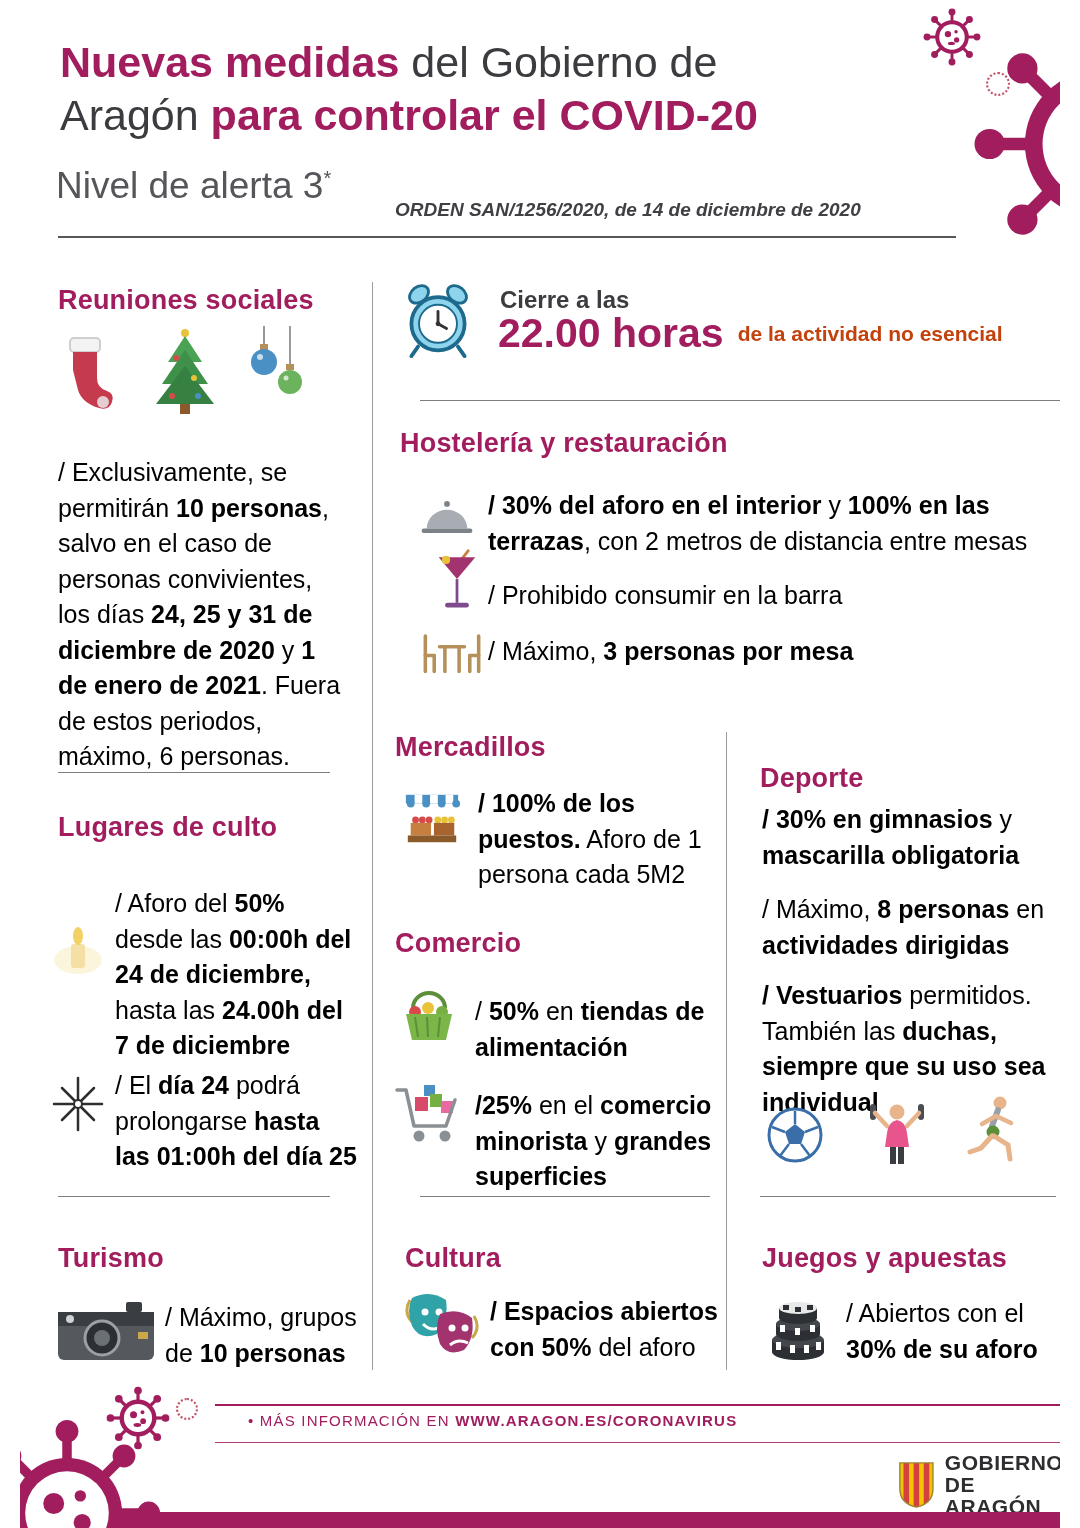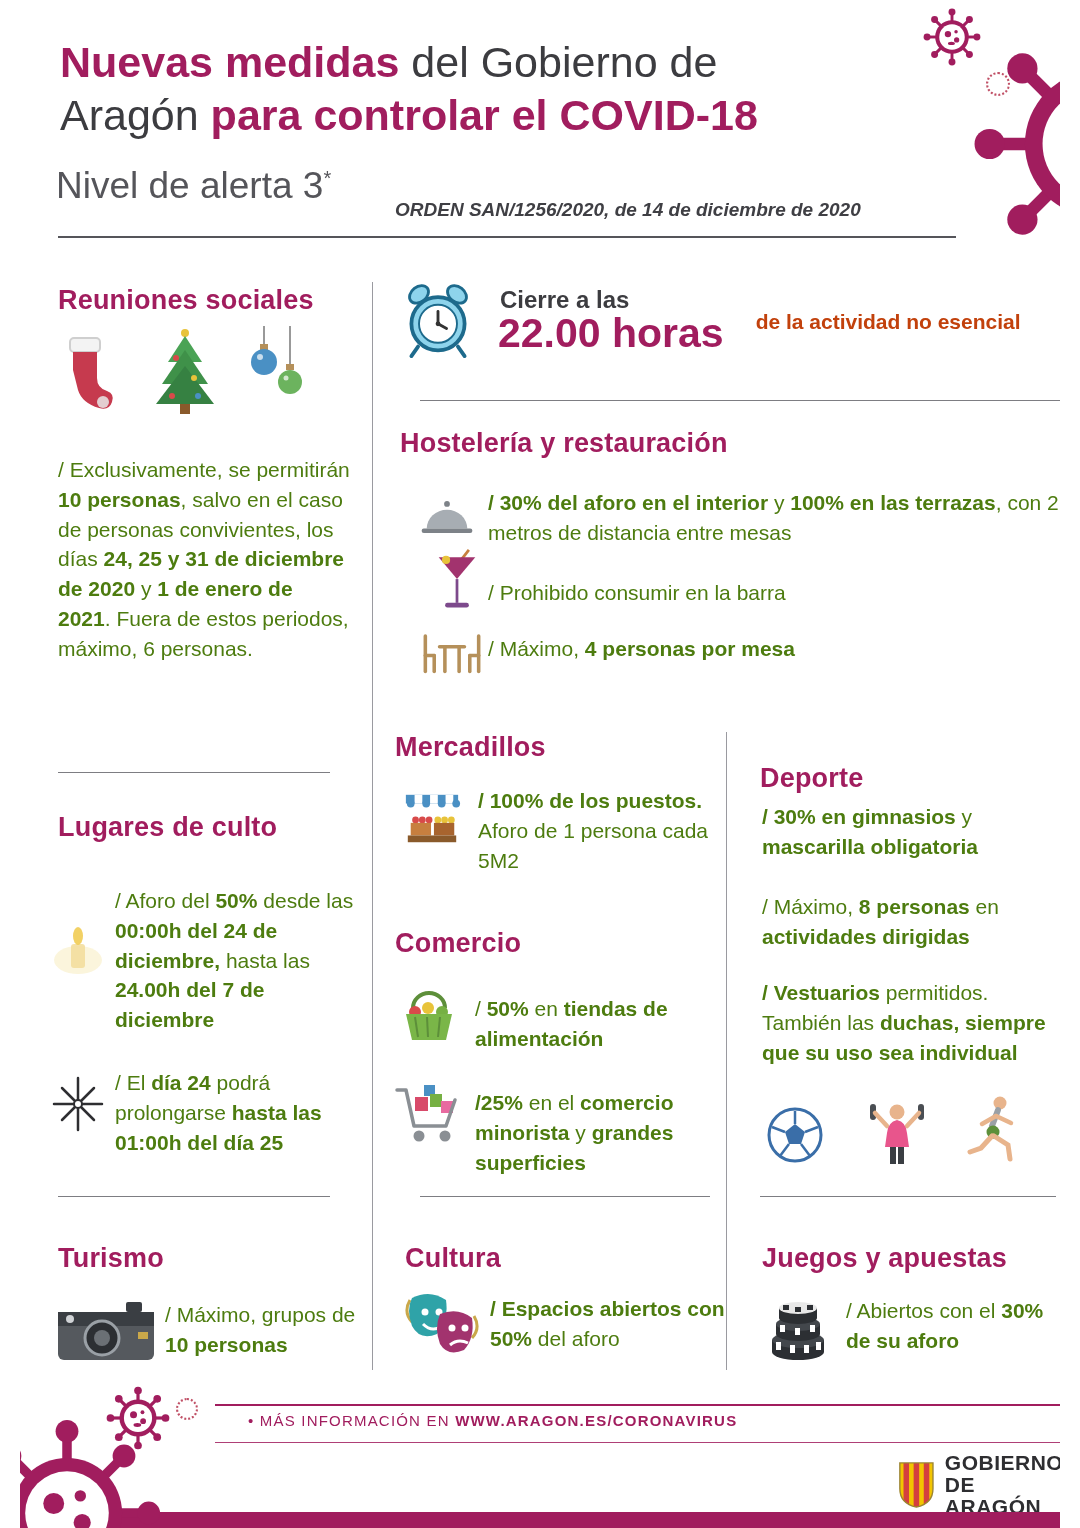--- a/index.html
+++ b/index.html
@@ -3,21 +3,21 @@
 <meta charset="utf-8">
 <style>
   *{margin:0;padding:0;box-sizing:border-box}
   html,body{background:#fff}
   body{font-family:"Liberation Sans","DejaVu Sans",sans-serif;color:#3f3f44}
   .page{position:relative;width:1040px;height:1528px;background:#fff;overflow:hidden;margin:0 auto}
   .abs{position:absolute}
   .accent{color:#a11d5e}
   .b{font-weight:700}
   .sec{font-weight:700;color:#a11d5e;font-size:27px;letter-spacing:.2px}
-  .txt{font-size:21px;line-height:1.42;color:#4d7c0f}
+  .txt{font-size:25px;line-height:1.42;color:#000000}
   .hr{position:absolute;height:1px;background:#7d7d82}
   .vr{position:absolute;width:1px;background:#9a9aa0}
 
   
   .title{left:40px;top:36px;font-size:43px;line-height:1.24;color:#3c3c40}
   .alert{left:36px;top:165px;font-size:37px;color:#55555a}
   .alert sup{font-size:20px;vertical-align:super}
   .order{left:375px;top:199px;font-size:19px;font-style:italic;font-weight:700;color:#3f3f44}
   .rule-header{left:38px;top:236px;width:898px;height:2px;background:#55555a}
 
@@ -45,21 +45,21 @@
   .turismo-heading{left:38px;top:1243px}
   .camera-icon{left:36px;top:1296px;width:100px;height:68px}
   .turismo-text{left:145px;top:1300px;width:195px}
 
   .vr-1{left:352px;top:282px;height:1088px}
   .vr-2{left:706px;top:732px;height:638px}
 
   
   .clock-icon{left:380px;top:280px;width:76px;height:80px}
   .cierre-prefix{left:480px;top:286px;font-size:24px;font-weight:700;color:#3c3c40}
-  .cierre-line2{left:478px;top:310px;display:flex;align-items:flex-start;gap:32px;white-space:nowrap}
+  .cierre-line2{left:478px;top:310px;display:flex;align-items:center;gap:14px;white-space:nowrap}
   .cierre-time{font-size:41px;font-weight:700}
   .cierre-suffix{font-size:21px;font-weight:700;color:#c2410c}
   .hr-cierre{left:400px;top:400px;width:640px}
 
   
   .host-heading{left:380px;top:428px}
   .cloche-icon{left:398px;top:495px;width:58px;height:44px}
   .host-item1{left:468px;top:488px;width:575px}
   .cocktail-icon{left:414px;top:548px;width:46px;height:64px}
   .host-item2{left:468px;top:578px;width:420px}
@@ -139,21 +139,21 @@
         <circle cx="57" cy="41" r="3"></circle>
       </g>
     </g>
   </defs>
 </svg>
 
 <div class="page">
 
   <div class="abs title">
     <div><span class="b accent">Nuevas medidas</span><span> del Gobierno de</span></div>
-    <div><span>Aragón </span><span class="b accent">para controlar el COVID-18</span></div>
+    <div><span>Aragón </span><span class="b accent">para controlar el COVID-20</span></div>
   </div>
 
   <div class="abs alert">
     <span>Nivel de alerta 3</span><sup>*</sup>
   </div>
 
   <div class="abs order">ORDEN SAN/1256/2020, de 14 de diciembre de 2020</div>
 
   <div class="abs rule-header"></div>
 
@@ -285,21 +285,21 @@
         <line x1="6" y1="30" x2="16" y2="30"></line>
         <line x1="16" y1="30" x2="16" y2="48"></line>
       <line x1="66" y1="8" x2="66" y2="48"></line>
         <line x1="56" y1="30" x2="66" y2="30"></line>
         <line x1="56" y1="30" x2="56" y2="48"></line>
       <line x1="22" y1="20" x2="50" y2="20"></line>
         <line x1="28" y1="20" x2="28" y2="48"></line>
         <line x1="44" y1="20" x2="44" y2="48"></line>
     </g>
   </svg>
-  <div class="abs txt host-item3"><span>/ Máximo, </span><span class="b">4 personas por mesa</span></div>
+  <div class="abs txt host-item3"><span>/ Máximo, </span><span class="b">3 personas por mesa</span></div>
 
   <div class="abs sec merc-heading">Mercadillos</div>
 
   <svg class="abs market-icon" viewBox="0 0 62 58">
     <rect x="4" y="4" width="54" height="9" fill="#4a90c4"></rect>
     <g fill="#fff">
         <rect x="13" y="4" width="8" height="9"></rect>
         <rect x="29" y="4" width="8" height="9"></rect>
         <rect x="45" y="4" width="8" height="9"></rect>
       </g>

